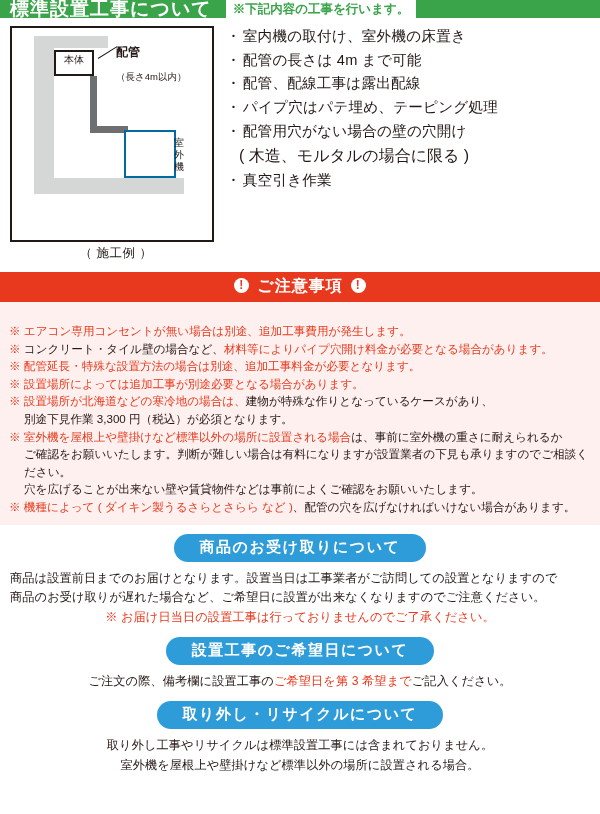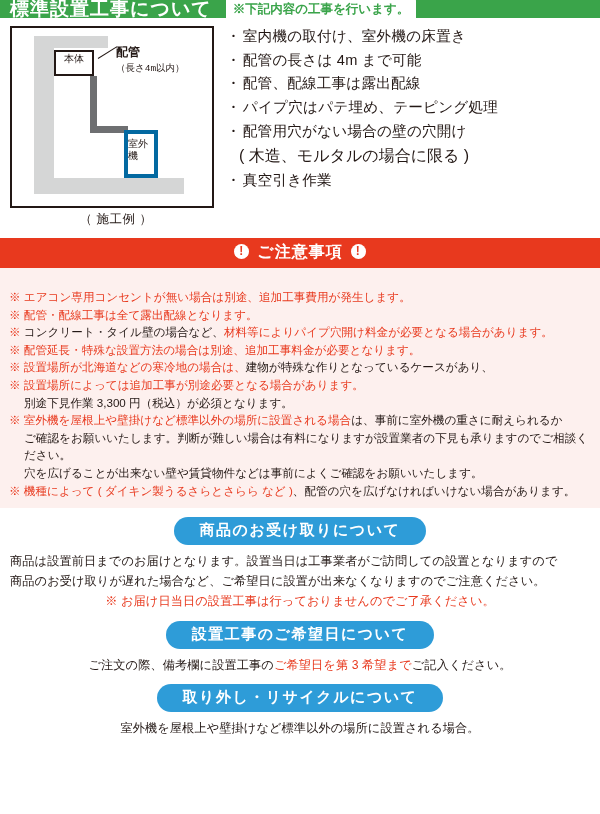--- a/index.html
+++ b/index.html
@@ -54,25 +54,24 @@
     padding: 8px 10px 10px 10px;
     box-sizing: border-box;
   }
   .diagram-wrap {
     width: 212px;
     flex: 0 0 212px;
   }
   .diagram {
     position: relative;
     width: 204px;
-    height: 182px;
+    height: 216px;
     border: 2px solid #231815;
     background: #ffffff;
     box-sizing: border-box;
-    font-family: Liberation Mono, monospace;
   }
   
   .d-wall-v {
     position: absolute;
     left: 22px;
     top: 8px;
     width: 20px;
     height: 142px;
     background: #d5d6d6;
   }
@@ -122,39 +121,40 @@
     width: 38px;
     height: 7px;
     background: #6e6f71;
   }
   .d-unit-out {
     position: absolute;
     left: 112px;
     top: 102px;
     width: 34px;
     height: 48px;
-    border: 4px solid #0369a1;
+    border: 2px solid #0369a1;
     background: #ffffff;
     box-sizing: border-box;
     font-size: 10px;
     line-height: 12px;
     padding-top: 5px;
+    padding-left: 48px;
   }
   .d-label-pipe {
     position: absolute;
     left: 104px;
     top: 16px;
     font-size: 12px;
     font-weight: bold;
   }
   .d-label-pipe small {
     display: block;
     font-size: 9.5px;
     font-weight: normal;
-    margin-top: 1px;
+    margin-top: 10px;
   }
   .d-leader {
     position: absolute;
     left: 86px;
     top: 30px;
     width: 22px;
     height: 1px;
     background: #231815;
     transform: rotate(-32deg);
     transform-origin: left center;
@@ -310,36 +310,36 @@
         <span>真空引き作業</span>
       </div>
     </div>
   </div>
 
   <div class="caution-head">
     <span class="bang">!</span><span>ご注意事項</span><span class="bang">!</span>
   </div>
   <div class="caution-body">
       <div class="c-line"><span class="ast">※ </span><span class="red">エアコン専用コンセントが無い場合は別途、追加工事費用が発生します。</span></div>
-      <div class="c-line"><span class="ast">※ </span><span class="red">配管・配線工事は全て露出配線となります。</span></div>
       <div class="c-line"><span class="ast">※ </span><span>コンクリート・タイル壁の場合など、</span><span class="red">材料等によりパイプ穴開け料金が必要となる場合があります。</span></div>
       <div class="c-line"><span class="ast">※ </span><span class="red">配管延長・特殊な設置方法の場合は別途、追加工事料金が必要となります。</span></div>
+      <div class="c-line"><span class="ast">※ </span><span class="red">設置場所によっては追加工事が別途必要となる場合があります。</span></div>
       <div class="c-line"><span class="ast">※ </span><span class="red">設置場所が北海道などの寒冷地の場合は、</span><span>建物が特殊な作りとなっているケースがあり、</span></div>
-      <div class="c-line"><span class="ast">※ </span><span class="red">設置場所によっては追加工事が別途必要となる場合があります。</span></div>
       <div class="c-line c-indent"><span>別途下見作業 3,300 円（税込）が必須となります。</span></div>
       <div class="c-line"><span class="ast">※ </span><span class="red">室外機を屋根上や壁掛けなど標準以外の場所に設置される場合</span><span>は、事前に室外機の重さに耐えられるか</span></div>
       <div class="c-line c-indent"><span>ご確認をお願いいたします。判断が難しい場合は有料になりますが設置業者の下見も承りますのでご相談ください。</span></div>
       <div class="c-line c-indent"><span>穴を広げることが出来ない壁や賃貸物件などは事前によくご確認をお願いいたします。</span></div>
       <div class="c-line"><span class="ast">※ </span><span class="red">機種によって ( ダイキン製うるさらとさらら など )</span><span>、配管の穴を広げなければいけない場合があります。</span></div>
     </div>
 
   <div class="sec">
       <div class="sec-title">商品のお受け取りについて</div>
       <div class="sec-p left"><span>商品は設置前日までのお届けとなります。設置当日は工事業者がご訪問しての設置となりますので</span></div>
       <div class="sec-p left"><span>商品のお受け取りが遅れた場合など、ご希望日に設置が出来なくなりますのでご注意ください。</span></div>
       <div class="sec-p"><span class="red">※ お届け日当日の設置工事は行っておりませんのでご了承ください。</span></div>
       <div class="sec-title">設置工事のご希望日について</div>
       <div class="sec-p"><span>ご注文の際、備考欄に設置工事の</span><span class="red">ご希望日を第 3 希望まで</span><span>ご記入ください。</span></div>
       <div class="sec-title">取り外し・リサイクルについて</div>
+      <div class="sec-p"><span>取り外し工事やリサイクルは標準設置工事には含まれておりません。</span></div>
       <div class="sec-p"><span>室外機を屋根上や壁掛けなど標準以外の場所に設置される場合。</span></div>
     </div>
 
 </div>
 
 </body></html>

